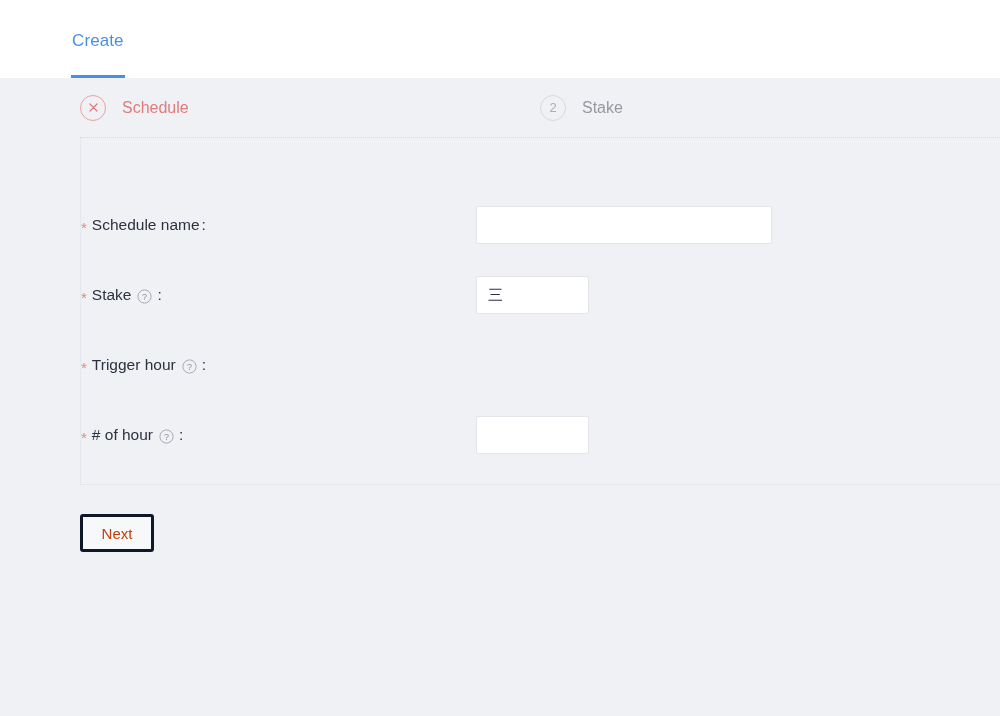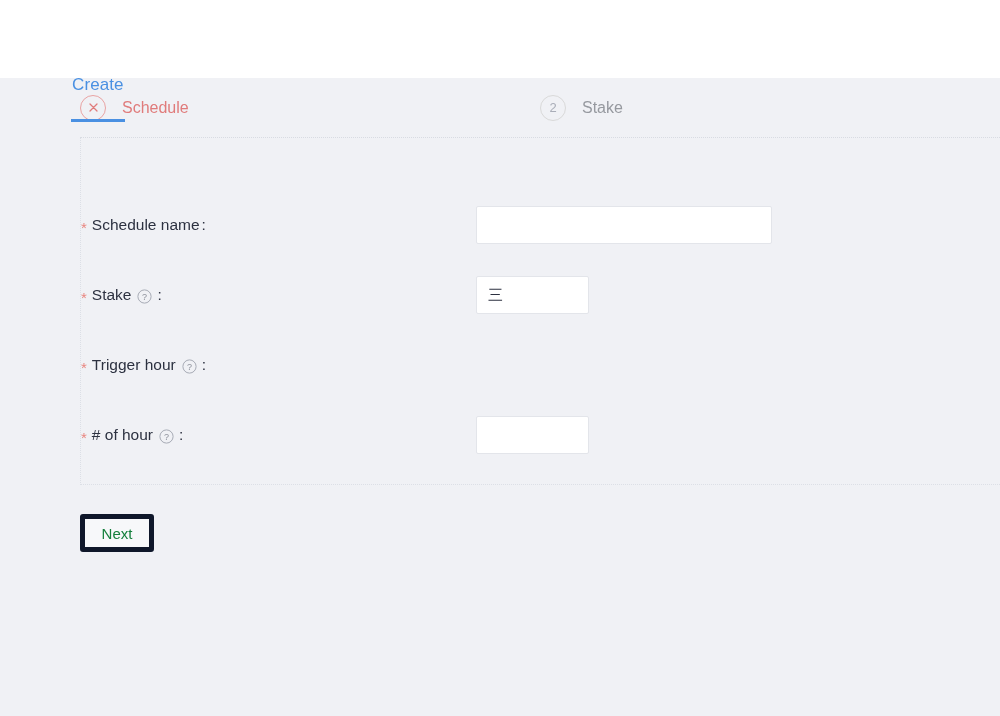--- a/index.html
+++ b/index.html
@@ -22,21 +22,20 @@
     display: flex;
     align-items: flex-start;
     padding-left: 72px;
     box-sizing: border-box;
     position: relative;
   }
   .nav-tabs {
     display: flex;
     align-items: flex-start;
     height: 100%;
-    margin-top: 44px;
   }
   .nav-tab {
     position: relative;
     font-size: 17px;
     color: #3c4250;
     padding: 0 0 0 0;
     margin-right: 76px;
     line-height: 1;
     padding-top: 32px;
     height: 100%;
@@ -180,24 +179,24 @@
   .cjk { font-family: "DejaVu Sans", sans-serif; font-size: 15px; }
 
   
   .actions {
     margin-left: 80px;
     padding-top: 29px;
   }
   .btn-next {
     width: 74px;
     height: 38px;
-    border: 5px solid #0f172a;
+    border: 3px solid #0f172a;
     background: #f7f8fa;
     border-radius: 3px;
-    color: #15803d;
+    color: #c2410c;
     font-size: 15px;
     font-family: "Liberation Sans", sans-serif;
     cursor: not-allowed;
     padding: 0;
   }
 </style>
 </head>
 <body>
 
 <div class="nav-bar">

